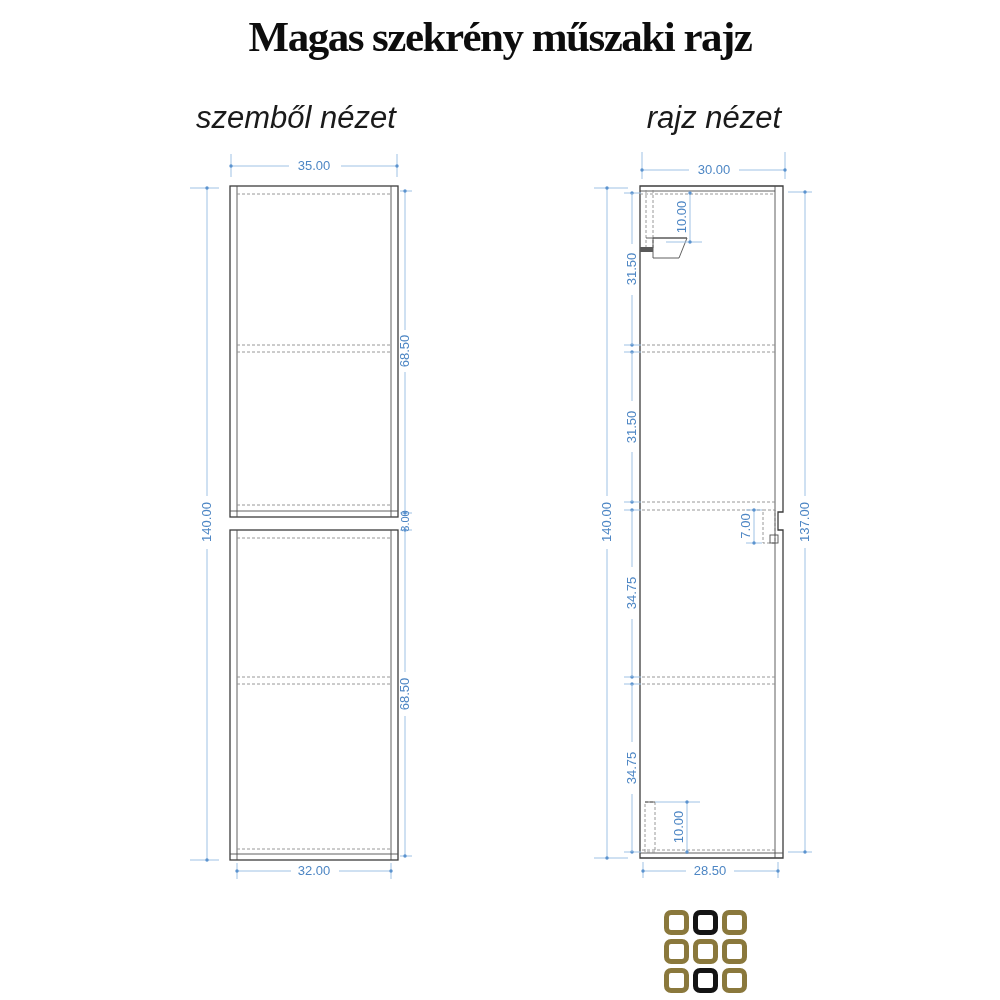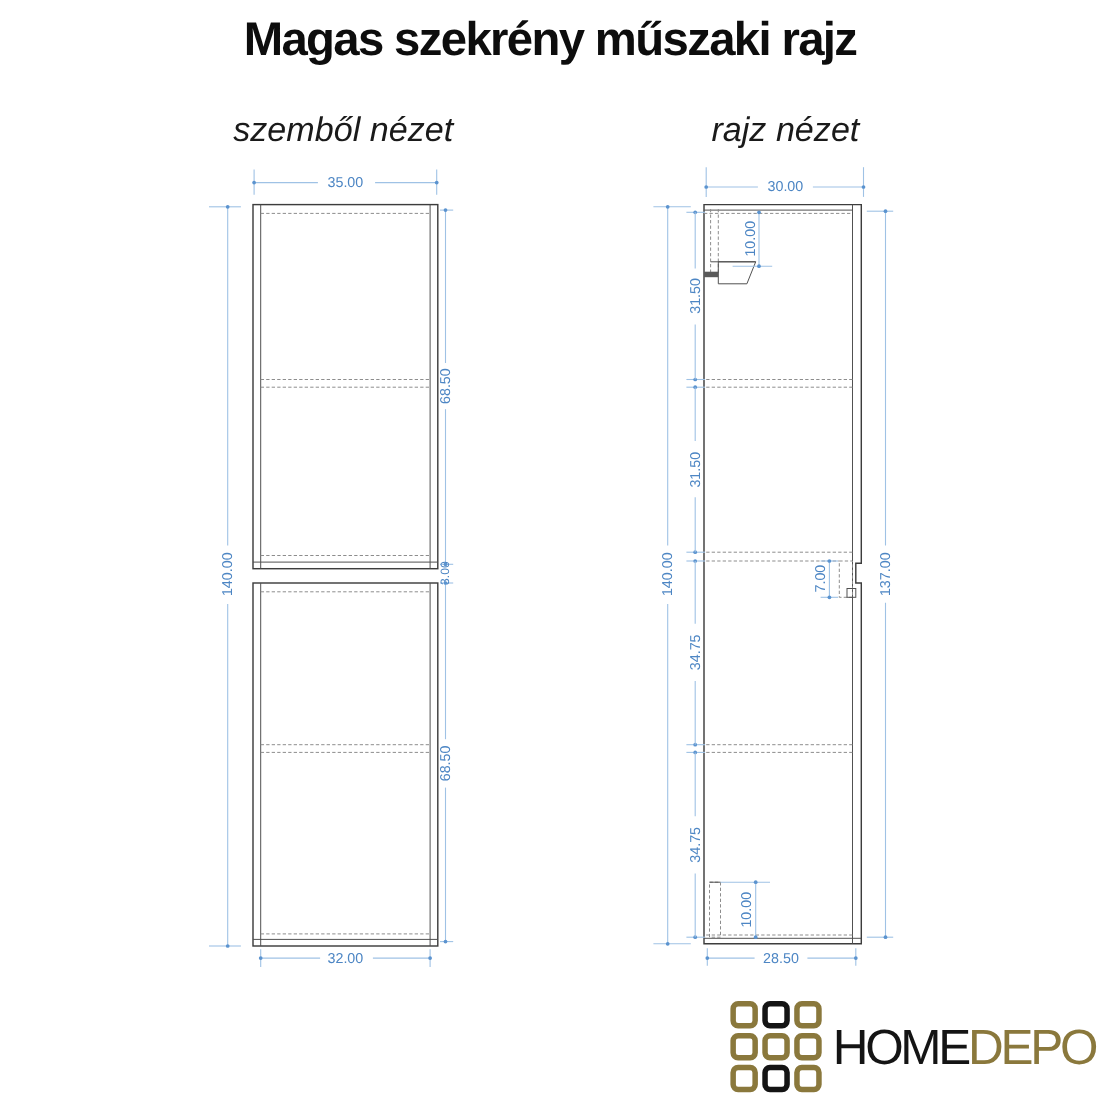--- a/index.html
+++ b/index.html
@@ -3,23 +3,23 @@
 <meta charset="utf-8">
 <style>
   :root{
     --dim-line:#9fc2e5; --dim-text:#4d86c4; --draw:#3d3d3d; --hidden:#8c8c8c;
     --logo-gold:#8a783c; --logo-black:#141414;
   }
   html,body{margin:0;padding:0;background:#ffffff;}
   .page{position:relative;width:1000px;height:1000px;background:#fff;overflow:hidden;
         font-family:"Liberation Sans",sans-serif;}
   .title{position:absolute;left:0;top:12px;width:1000px;text-align:center;
-         font-size:43px;font-weight:bold;letter-spacing:-1.5px;color:#0d0d0d;}
+         font-size:43px;font-weight:bold;letter-spacing:-1.5px;color:#0d0d0d;font-family:Liberation Serif, serif;}
   .view-label{position:absolute;top:100px;font-size:31px;font-style:italic;color:#1a1a1a;text-align:center;}
-  .view-label.front{left:212px;width:200px;}
+  .view-label.front{left:196px;width:200px;}
   .view-label.side{left:638px;width:152px;}
   svg{position:absolute;left:0;top:0;}
   .outline{fill:none;stroke:var(--draw);stroke-width:1.3;}
   .inner{fill:none;stroke:#4f4f4f;stroke-width:0.9;}
   .dash{fill:none;stroke:var(--hidden);stroke-width:0.9;stroke-dasharray:3 2;}
   .dim{fill:none;stroke:var(--dim-line);stroke-width:1;}
   .dimdot{fill:#5b93cf;stroke:none;}
   .dimtxt{fill:var(--dim-text);font-family:"Liberation Sans",sans-serif;font-size:13px;}
   .dimtxt.small{font-size:11px;}
   .solidbit{fill:#5a5a5a;stroke:none;}
@@ -245,16 +245,15 @@
         <div class="logo-sq gold"></div>
         <div class="logo-sq black"></div>
         <div class="logo-sq gold"></div>
         <div class="logo-sq gold"></div>
         <div class="logo-sq gold"></div>
         <div class="logo-sq gold"></div>
         <div class="logo-sq gold"></div>
         <div class="logo-sq black"></div>
         <div class="logo-sq gold"></div>
       </div>
-    <div class="logo-text"><span>HOME</span><span class="gold">DEPO</span></div>
   </div>
 
 </div>
 
 </body></html>

